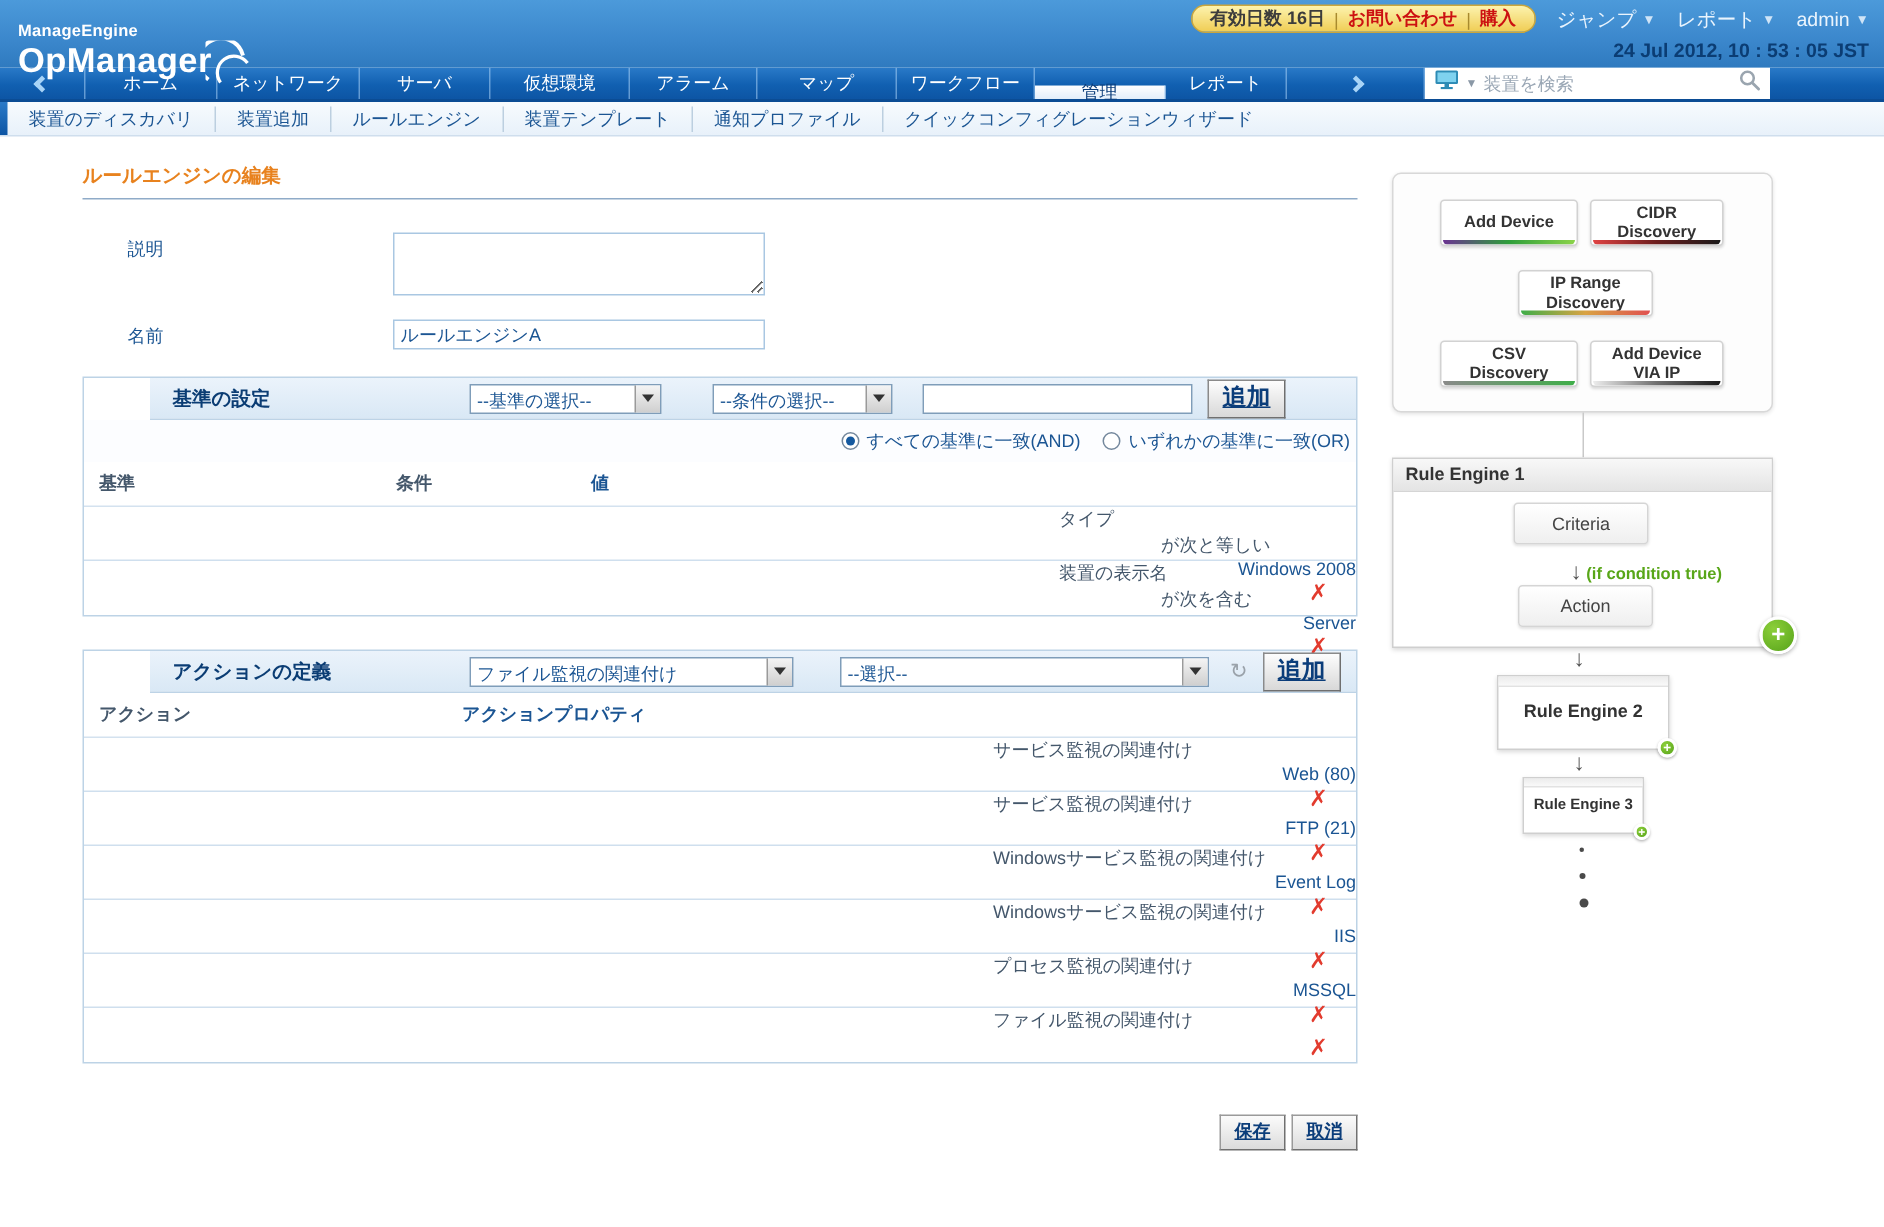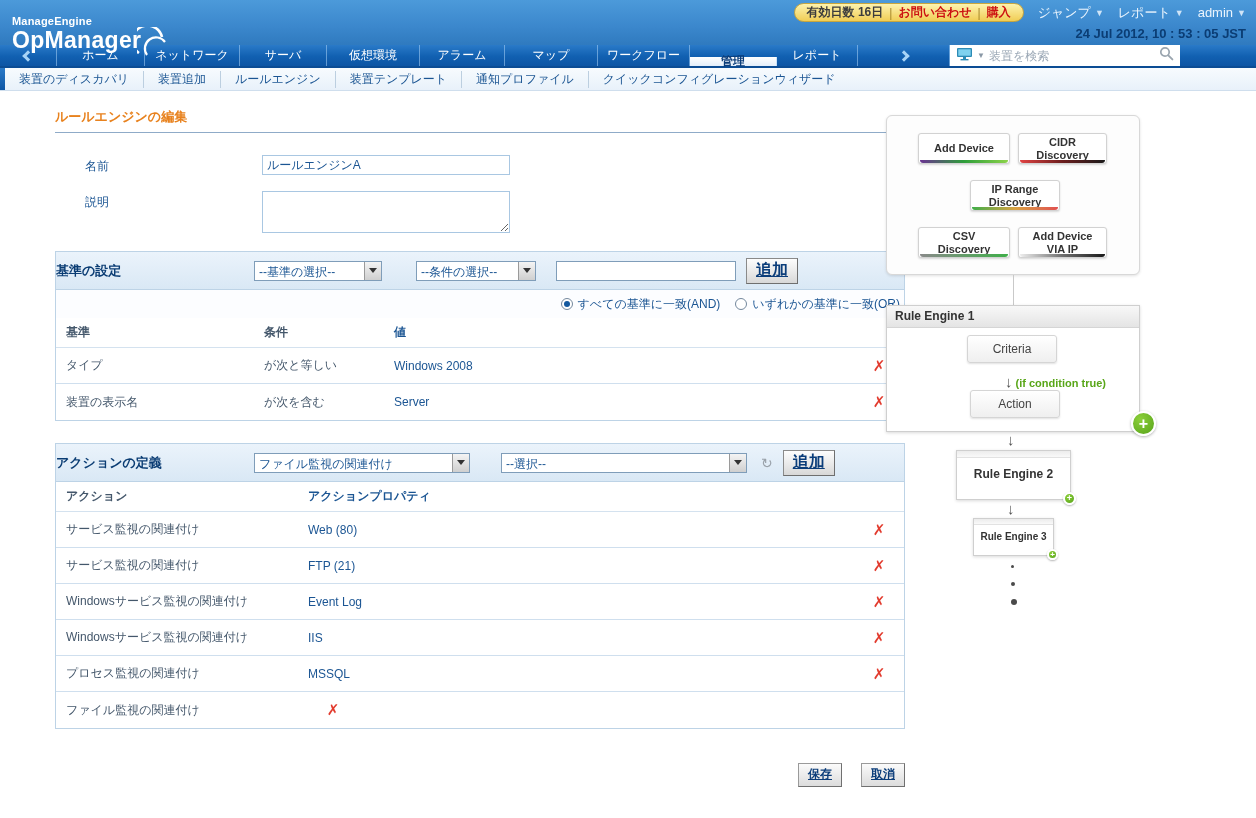--- a/index.html
+++ b/index.html
@@ -22,21 +22,21 @@
   .pill-red { color:#cc1111; }
   .hmenu { display:flex; align-items:center; gap:4px; color:#eaf4fd; font-size:13px; cursor:pointer; white-space:nowrap; }
   .hmenu .caret { font-size:9px; color:#cfe4f7; }
   .datetime { margin-top:4px; font-size:13px; font-weight:bold; color:#0b3d74; }
 
   
   .tabbar { height:23px; display:flex; background:linear-gradient(180deg,#2a7ac8 0%,#1160b1 55%,#0d55a4 100%);
     border-bottom:2px solid #0b4c94; }
   .tabcell { display:flex; align-items:center; justify-content:center; font-size:12px; color:#fff;
     border-right:1px solid rgba(170,210,245,.55); cursor:pointer; white-space:nowrap; }
-  .tabcell.active { background:linear-gradient(180deg,#ffffff,#e3eefa); color:#0b3d7a; font-weight:bold;margin-top:12px; }
+  .tabcell.active { background:linear-gradient(180deg,#ffffff,#e3eefa); color:#0b3d7a; font-weight:normal;margin-top:12px; }
   .chev { width:8px; height:8px; border-left:3px solid #a8d4f7; border-bottom:3px solid #a8d4f7; }
   .chev.left  { transform:rotate(45deg); }
   .chev.right { transform:rotate(-135deg); }
   .searchseg { width:230px; background:#fff; display:flex; align-items:center; gap:4px; padding:0 6px; }
   .searchseg input { flex:1; border:0; outline:none; font-size:12px; color:#555; min-width:10px; }
   .searchseg input::placeholder { color:#9aa7b5; }
   .mon-caret { font-size:8px; color:#8a98a6; }
   .tabfill { flex:1; }
 
   
@@ -48,58 +48,58 @@
   
   .content { position:absolute; left:55px; top:108px; width:850px; }
   .page-title { color:#e8821e; font-weight:bold; font-size:13px; padding-bottom:6px; border-bottom:1px solid #8fabc8; }
   .form { margin:22px 0 18px 0; }
   .form-row { display:flex; margin-bottom:16px; }
   .form-label { width:207px; padding-left:30px; font-size:12px; color:#1b5593; padding-top:3px; }
   .txt-input { width:248px; height:20px; border:1px solid #a9c7e2; font-size:12px; color:#1b5593; padding:0 4px; outline:none; }
   .txt-area { width:248px; height:42px; border:1px solid #a9c7e2; font-size:12px; color:#1b5593; padding:2px 4px; outline:none; resize:both; }
 
   .section { border:1px solid #bdd3e6; margin-bottom:22px; background:#fff; }
-  .sec-head { height:38px; display:flex; align-items:center; background:linear-gradient(180deg,#ebf3fb,#d9e8f5);
-    border-bottom:1px solid #bdd3e6; padding-left:0; }
+  .sec-head { height:28px; display:flex; align-items:center; background:linear-gradient(180deg,#ebf3fb,#d9e8f5);
+    border-bottom:1px solid #bdd3e6; padding-left:15px;margin-left:44px; }
   .sec-title { font-size:13px; font-weight:bold; color:#0b3d74; }
   .sel { display:flex; align-items:stretch; height:20px; border:1px solid #7f9db9; background:#fff; cursor:pointer;justify-content:space-between; }
   .sel-text { font-size:12px; color:#1b5593; padding:2px 4px 0 4px; flex:1; white-space:nowrap; overflow:hidden; }
   .sel-btn { width:17px; background:linear-gradient(180deg,#f4f4f4,#cfcfcf); border-left:1px solid #9a9a9a;
     display:flex; align-items:center; justify-content:center; }
   .sel-btn .tri { width:0; height:0; border-left:4px solid transparent; border-right:4px solid transparent; border-top:5px solid #333; }
   .crit-input { width:180px; height:20px; border:1px solid #7f9db9; font-size:12px; padding:0 4px; outline:none; }
   .btn-add { margin-left:10px; padding:1px 9px 2px 9px; font-size:16px; font-weight:bold; color:#0b3d7a;
     text-decoration:underline; background:linear-gradient(180deg,#fdfdfd,#d8d8d8); border:1px solid #8a8a8a;
     border-right-color:#6f6f6f; border-bottom-color:#6f6f6f; cursor:pointer; }
   .refresh { font-size:14px; color:#9aa2aa; margin-left:14px; cursor:pointer; }
 
   .radio-row { display:flex; justify-content:flex-end; align-items:center; gap:5px; height:28px;
     padding-right:4px; font-size:12px; color:#1b5593; background:#fcfdff; }
   .radio { width:12px; height:12px; border-radius:50%; border:1px solid #74889d; background:#fff; position:relative; cursor:pointer; margin-left:10px; }
   .radio.sel-on::after { content:""; position:absolute; left:2px; top:2px; width:6px; height:6px; border-radius:50%; background:#15599f; }
 
   .thead { display:flex; height:30px; align-items:center; font-size:12px; font-weight:bold; color:#0b3d74;
     border-bottom:1px solid #d4e2ef; padding-left:10px; }
-  .trow { display:flex; height:36px; align-items:center; font-size:12px; border-bottom:1px solid #cfdfee; padding-left:10px; }
+  .trow { display:flex; height:36px; align-items:flex-end; font-size:12px; border-bottom:1px solid #cfdfee; padding-left:10px;flex-direction:column; }
   .trow:last-child { border-bottom:none; }
   .c-crit { width:198px; color:#44576b; }
   .c-cond { width:130px; color:#44576b; }
   .c-val  { flex:1; color:#1b5593; }
   .c-act  { width:242px; color:#44576b; }
   .c-prop { flex:1; color:#1b5593; }
   .c-del  { width:50px; text-align:center; }
   .del { color:#e23b2e; font-weight:bold; font-size:15px; cursor:pointer; font-style:italic; }
 
-  .footer-btns { display:flex; justify-content:flex-end; gap:19px; margin-top:34px; }
+  .footer-btns { display:flex; justify-content:flex-end; gap:4px; margin-top:34px; }
   .btn-footer { padding:2px 9px 3px 9px; font-size:12px; font-weight:bold; color:#0b3d7a; text-decoration:underline;
     background:linear-gradient(180deg,#fbfbfb,#dcdcdc); border:1px solid #9a9a9a;
     border-right-color:#707070; border-bottom-color:#707070; cursor:pointer; }
 
   
-  .sidepanel { position:absolute; left:886px; top:115px; width:256px; height:560px; }
+  .sidepanel { position:absolute; left:928px; top:115px; width:256px; height:560px; }
   .disc-box { position:absolute; left:0; top:0; width:254px; height:160px; background:#fdfdfd;
     border:1px solid #d8d8d8; border-radius:6px; box-shadow:0 1px 3px rgba(0,0,0,.12); }
   .disc-btn { position:absolute; background:#fff; border:1px solid #d2d2d2; border-radius:3px;
     box-shadow:0 1px 2px rgba(0,0,0,.15); display:flex; align-items:center; justify-content:center;
     text-align:center; font-size:11px; font-weight:bold; color:#333; line-height:1.15; cursor:pointer; overflow:hidden; }
   .disc-strip { position:absolute; left:1px; right:1px; bottom:0; height:3px; border-radius:0 0 3px 3px; }
   .connector { position:absolute; left:127px; top:160px; width:1px; height:30px; background:#c9c9c9; }
 
   .re1 { position:absolute; left:0; top:190px; width:254px; height:127px; background:#fff;
     border:1px solid #cfcfcf; box-shadow:0 1px 3px rgba(0,0,0,.15); }
@@ -212,26 +212,26 @@
     <div class="subnav-item">装置テンプレート</div>
     <div class="subnav-item">通知プロファイル</div>
     <div class="subnav-item" style="border-right:none">クイックコンフィグレーションウィザード</div>
   </div>
 
   <div class="content">
     <div class="page-title">ルールエンジンの編集</div>
 
     <div class="form">
       <div class="form-row">
+        <div class="form-label">説明</div>
+        <textarea class="txt-area" style=""></textarea>
+      </div>
+      <div class="form-row">
         <div class="form-label">名前</div>
         <input class="txt-input" type="text" value="ルールエンジンA" style="">
-      </div>
-      <div class="form-row">
-        <div class="form-label">説明</div>
-        <textarea class="txt-area" style=""></textarea>
       </div>
     </div>
 
     <div class="section">
       <div class="sec-head">
         <span class="sec-title" style="width:198px">基準の設定</span>
         <div class="sel" style="width:128px">
           <span class="sel-text">--基準の選択--</span>
           <span class="sel-btn">
               <span class="tri"></span>

